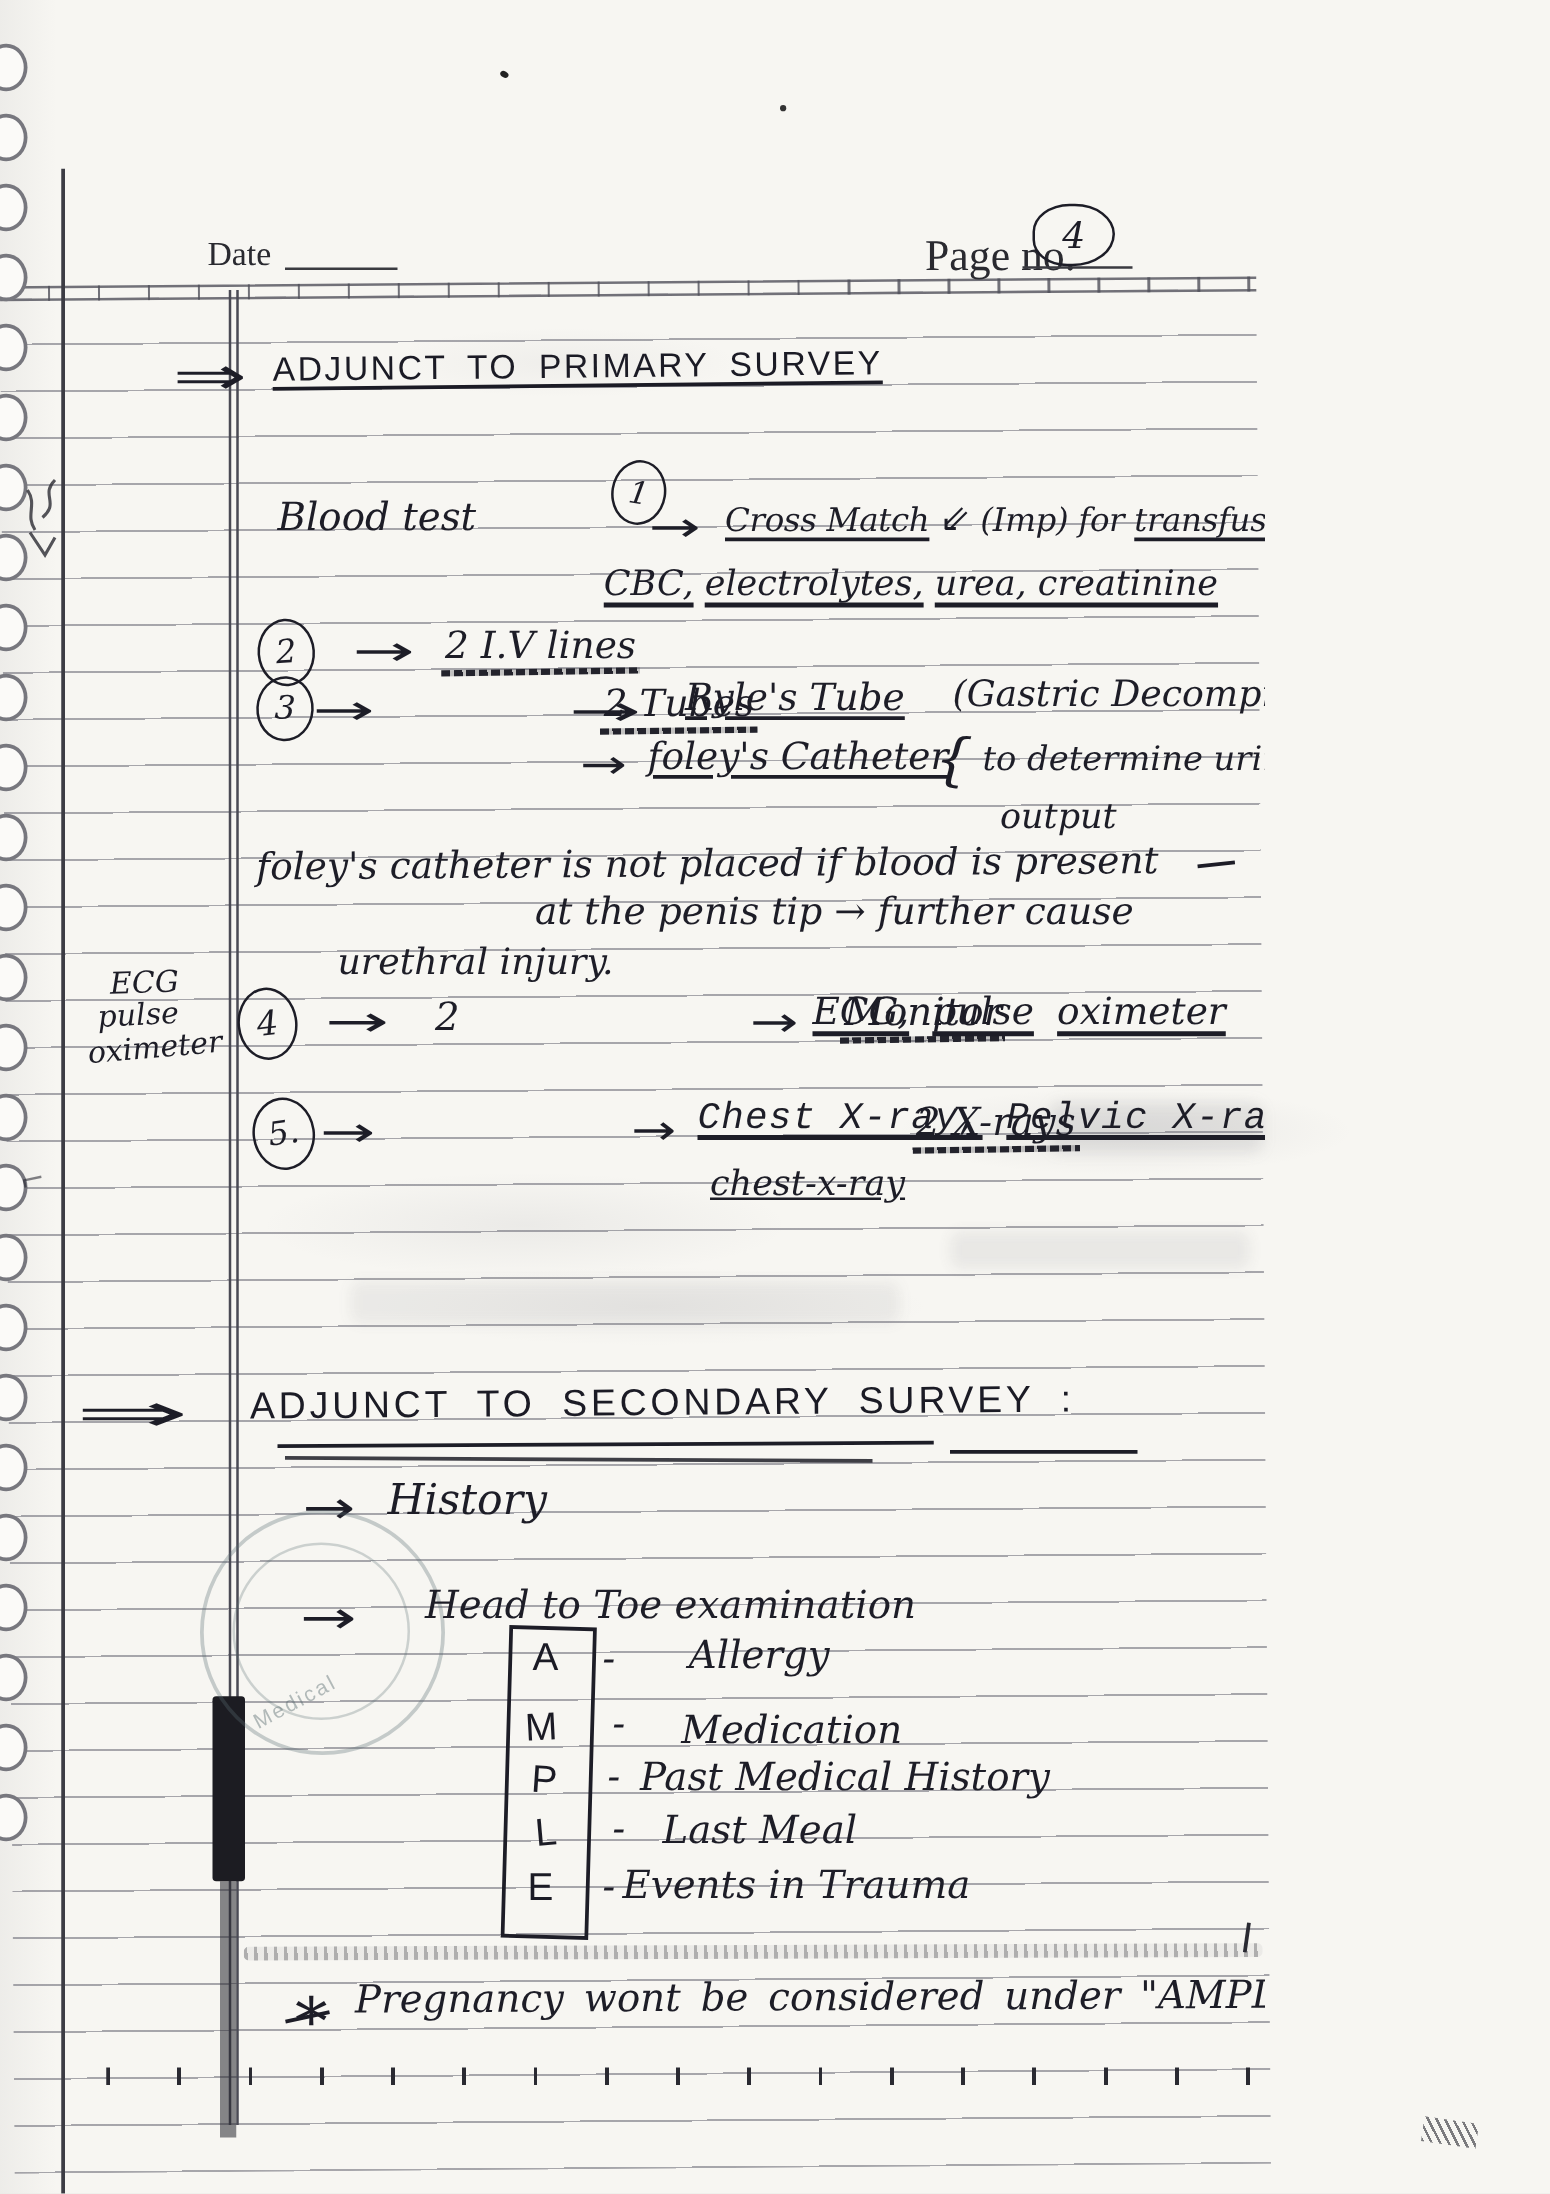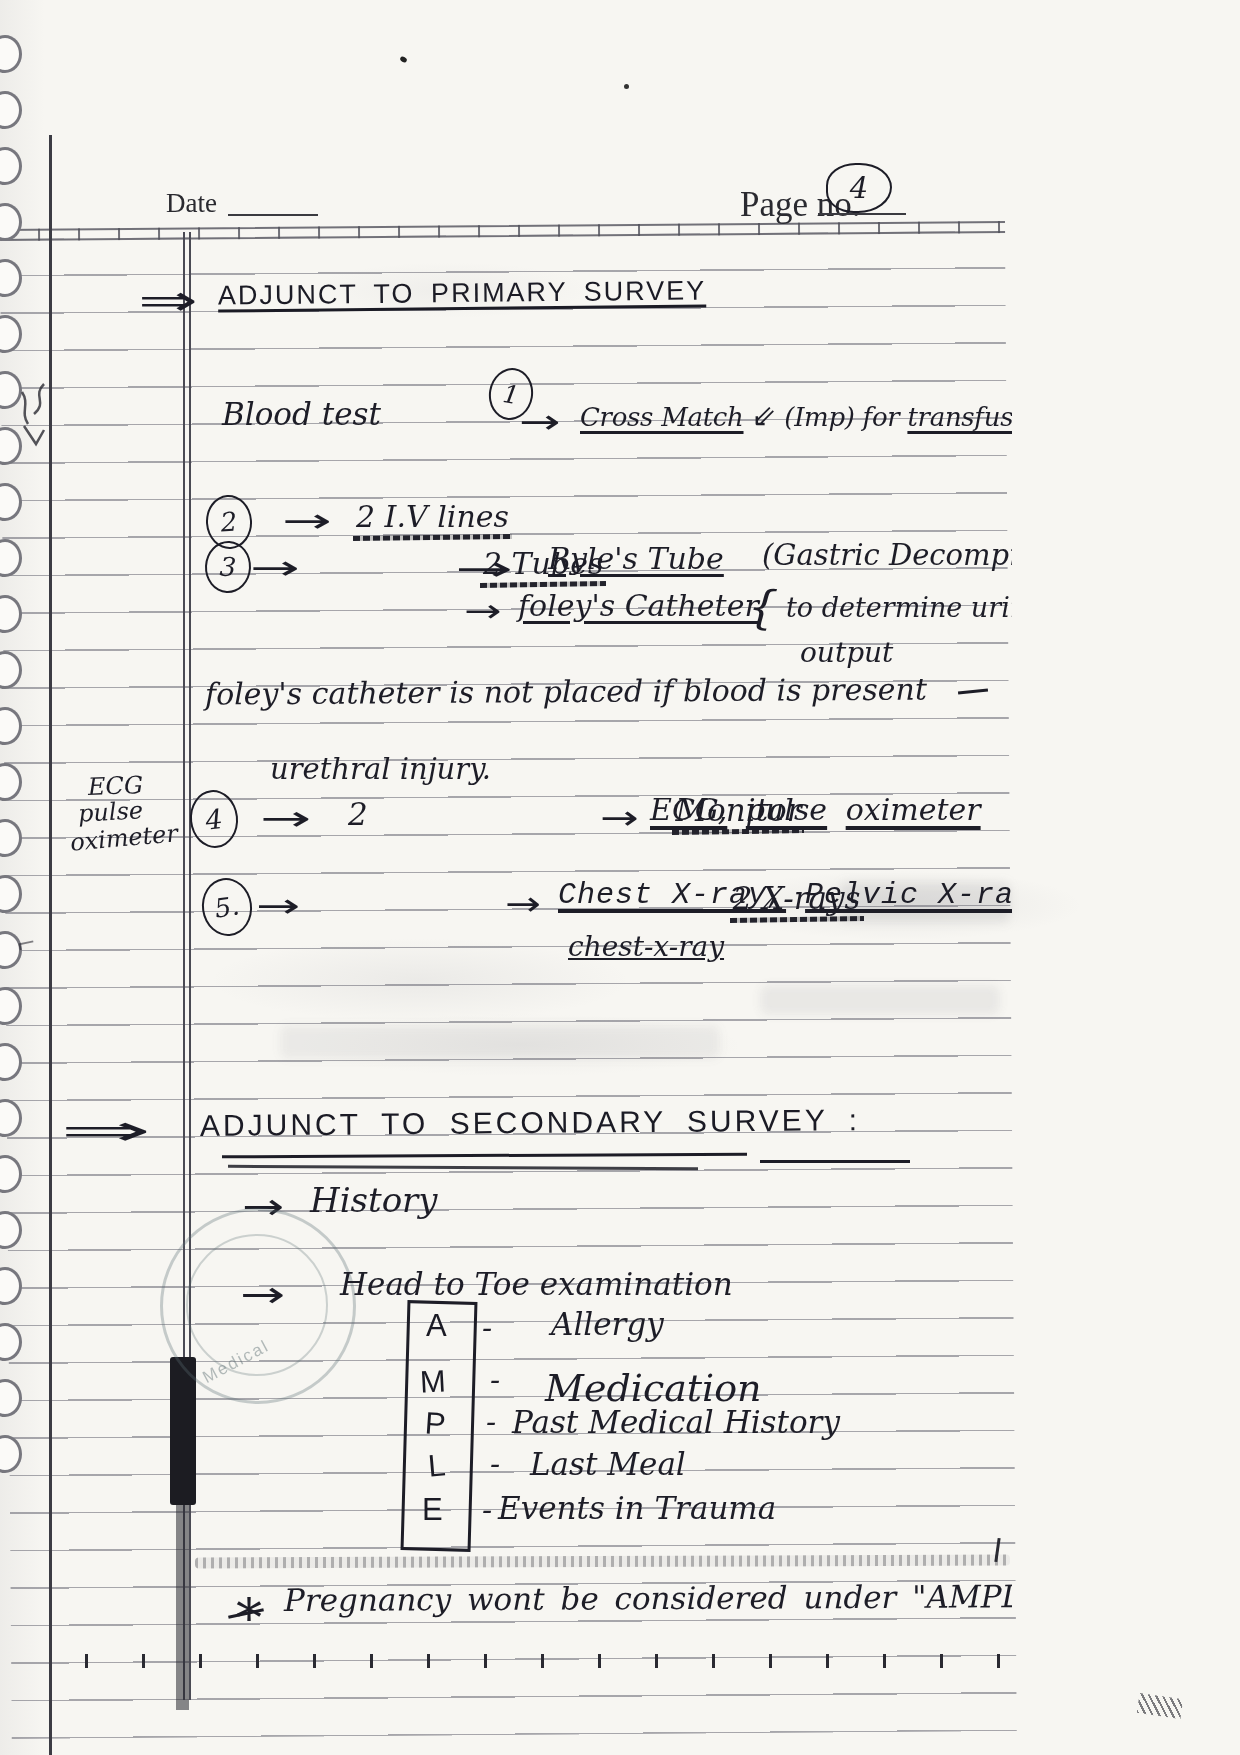--- a/index.html
+++ b/index.html
@@ -107,20 +107,25 @@
     <div class="circ" style="left:489px;top:368px;width:40px;height:48px;transform:rotate(9deg);">
       <span style="font-size:25px;">1</span>
     </div>
     <span class="abs arr" style="left:519px;top:402px;font-size:33px;transform:scaleX(1.5);transform-origin:left center;">→</span>
     <span class="abs hw" style="left:580px;top:398px;font-size:26px;letter-spacing:-0.3px;">
       <span class="u">Cross Match</span>
       <span class="arr" style="font-size:30px;">⇙</span>
       <span>(Imp) for</span>
       <span class="u">transfusion</span>
     </span>
+    <span class="abs hw" style="left:483px;top:450px;font-size:28px;">
+      <span class="uth">CBC,</span>
+      <span class="uth">electrolytes,</span>
+      <span class="uth">urea, creatinine</span>
+    </span>
 
     
     <div class="circ" style="left:206px;top:495px;width:42px;height:50px;transform:rotate(-4deg);">
       <span style="font-size:26px;">2</span>
     </div>
     <span class="abs arr" style="left:282px;top:501px;font-size:33px;transform:scaleX(1.8);transform-origin:left center;">→</span>
     <span class="abs hw scrib" style="left:356px;top:498px;font-size:30px;">2 I.V lines</span>
 
     
     <div class="circ" style="left:205px;top:541px;width:42px;height:48px;transform:rotate(3deg);">
@@ -135,20 +140,21 @@
     
     <span class="abs arr" style="left:464px;top:592px;font-size:32px;transform:scaleX(1.4);transform-origin:left center;">→</span>
     <span class="abs hw u" style="left:518px;top:588px;font-size:30px;">foley's Catheter</span>
     <span class="abs hw" style="left:748px;top:580px;font-size:46px;transform:rotate(4deg);">{</span>
     <span class="abs hw" style="left:786px;top:592px;font-size:27px;">to determine urine</span>
     <span class="abs hw" style="left:800px;top:636px;font-size:28px;">output</span>
 
     
     <span class="abs hw" style="left:205px;top:674px;font-size:30px;transform:rotate(-0.4deg);">foley's catheter is not placed if blood is present</span>
     <div class="abs" style="left:958px;top:690px;width:30px;height:3px;background:#1d1d27;transform:rotate(-6deg);"></div>
+    <span class="abs hw" style="left:428px;top:712px;font-size:30px;">at the penis tip → further cause</span>
     <span class="abs hw" style="left:270px;top:752px;font-size:29px;">urethral injury.</span>
 
     
     <span class="abs hw" style="left:88px;top:772px;font-size:24px;transform:rotate(-2deg);">ECG</span>
     <span class="abs hw" style="left:78px;top:798px;font-size:24px;transform:rotate(-3deg);">pulse</span>
     <span class="abs hw" style="left:70px;top:824px;font-size:24px;transform:rotate(-5deg);">oximeter</span>
 
     
     <div class="circ" style="left:190px;top:790px;width:44px;height:54px;transform:rotate(-6deg);">
       <span style="font-size:27px;">4</span>
@@ -197,21 +203,21 @@
     <span class="abs hw" style="left:340px;top:1266px;font-size:31px;">Head to Toe examination</span>
 
     
     <div class="abs" style="left:404px;top:1301px;width:64px;height:244px;border:3px solid #1d1d27;transform:rotate(1.6deg);"></div>
     <span class="abs cap" style="left:426px;top:1308px;font-size:31px;">A</span>
     <span class="abs hw" style="left:482px;top:1310px;font-size:30px;">-</span>
     <span class="abs hw" style="left:551px;top:1306px;font-size:31px;">Allergy</span>
 
     <span class="abs cap" style="left:420px;top:1364px;font-size:31px;transform:rotate(-3deg);">M</span>
     <span class="abs hw" style="left:490px;top:1362px;font-size:30px;">-</span>
-    <span class="abs hw" style="left:545px;top:1366px;font-size:38px;">Medication</span>
+    <span class="abs hw" style="left:545px;top:1366px;font-size:31px;">Medication</span>
 
     <span class="abs cap" style="left:425px;top:1406px;font-size:31px;transform:rotate(4deg);">P</span>
     <span class="abs hw" style="left:486px;top:1404px;font-size:30px;">-</span>
     <span class="abs hw" style="left:512px;top:1404px;font-size:31px;text-align:right;">Past Medical History</span>
 
     <span class="abs cap" style="left:428px;top:1448px;font-size:31px;transform:rotate(-5deg);">L</span>
     <span class="abs hw" style="left:490px;top:1446px;font-size:30px;">-</span>
     <span class="abs hw" style="left:530px;top:1446px;font-size:31px;">Last Meal</span>
 
     <span class="abs cap" style="left:422px;top:1492px;font-size:31px;">E</span>

